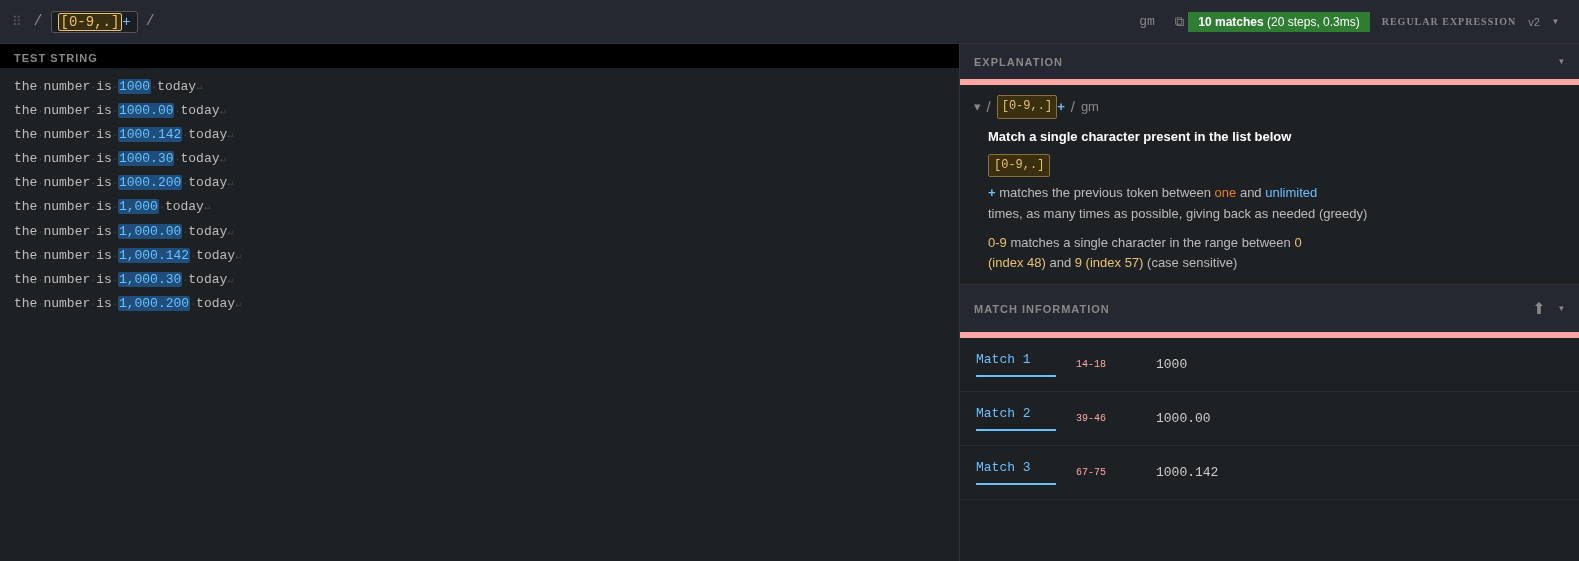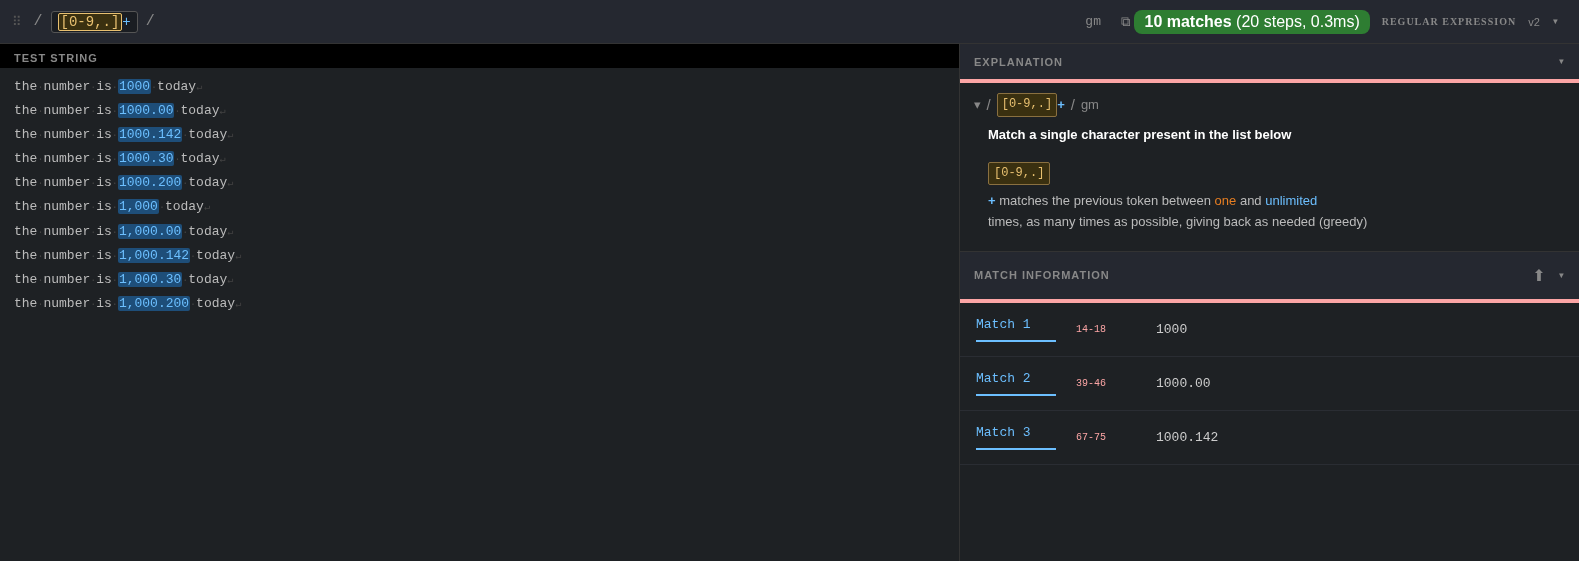--- a/index.html
+++ b/index.html
@@ -81,23 +81,23 @@
       background: transparent;
       border: none;
       color: #888;
       cursor: pointer;
       padding: 4px;
       margin-left: 8px;
     }
     .matches-badge {
       background: #2e7d32;
       color: #fff;
-      border-radius: 8px;
+      border-radius: 0;
       padding: 3px 10px;
-      font-size: 16px;
+      font-size: 12px;
       font-family: Arial, sans-serif;
       white-space: nowrap;
     }
     .matches-badge .bold {
       font-weight: bold;
     }
 
     
     .main-content {
       display: flex;
@@ -163,21 +163,21 @@
       border-bottom: 1px solid #333;
       overflow-y: auto;
       max-height: 290px;
     }
     .section-header {
       display: flex;
       align-items: center;
       justify-content: space-between;
       padding: 10px 14px;
       background: #252830;
-      border-bottom: 4px solid #fca5a5;
+      border-bottom: 6px solid #fca5a5;
     }
     .section-title {
       color: #888;
       font-size: 11px;
       letter-spacing: 1px;
       text-transform: uppercase;
       font-family: Arial, sans-serif;
       font-weight: bold;
     }
     .chevron-icon {
@@ -205,21 +205,21 @@
       border: 1px solid #8a7040;
       border-radius: 2px;
       color: #e8c070;
       padding: 1px 4px;
       font-family: 'Courier New', monospace;
       font-size: 12px;
     }
     .exp-match-header {
       font-weight: bold;
       color: #fff;
-      margin-bottom: 16px;
+      margin-bottom: 6px;
       margin-left: 14px;
     }
     .exp-class-badge {
       display: inline-block;
       background: #3a3010;
       border: 1px solid #8a7040;
       border-radius: 2px;
       color: #e8c070;
       padding: 1px 5px;
       font-family: 'Courier New', monospace;
@@ -357,20 +357,32 @@
         <div class="exp-body" style="margin-bottom:8px;">
           <span class="exp-plus">+</span>
           <span> matches the previous token between </span>
           <span class="color-one">one</span>
           <span> and </span>
           <span class="color-unlimited">unlimited</span>
           <br>
           <span>times, as many times as possible, giving back as needed (greedy)</span>
         </div>
 
+        <div class="exp-body">
+          <span class="color-range">0-9</span>
+          <span> matches a single character in the range between </span>
+          <span class="color-range">0</span>
+          <br>
+          <span class="color-index">(index 48)</span>
+          <span> and </span>
+          <span class="color-range">9</span>
+          <span> </span>
+          <span class="color-index">(index 57)</span>
+          <span> (case sensitive)</span>
+        </div>
       </div>
     </div>
 
     <div class="match-info-section">
       <div class="section-header">
         <span class="section-title">MATCH INFORMATION</span>
         <div style="display:flex;align-items:center;gap:8px;">
           <button class="copy-btn" style="position:static;font-size:16px;">⬆</button>
           <span class="chevron-icon">▾</span>
         </div>

